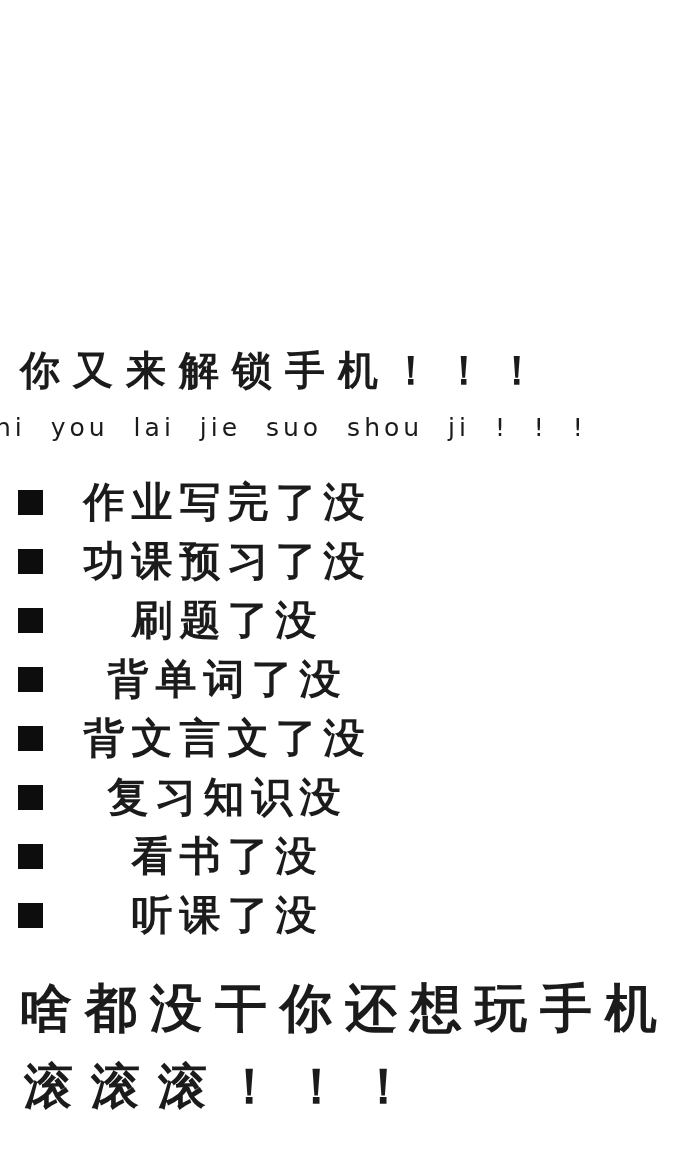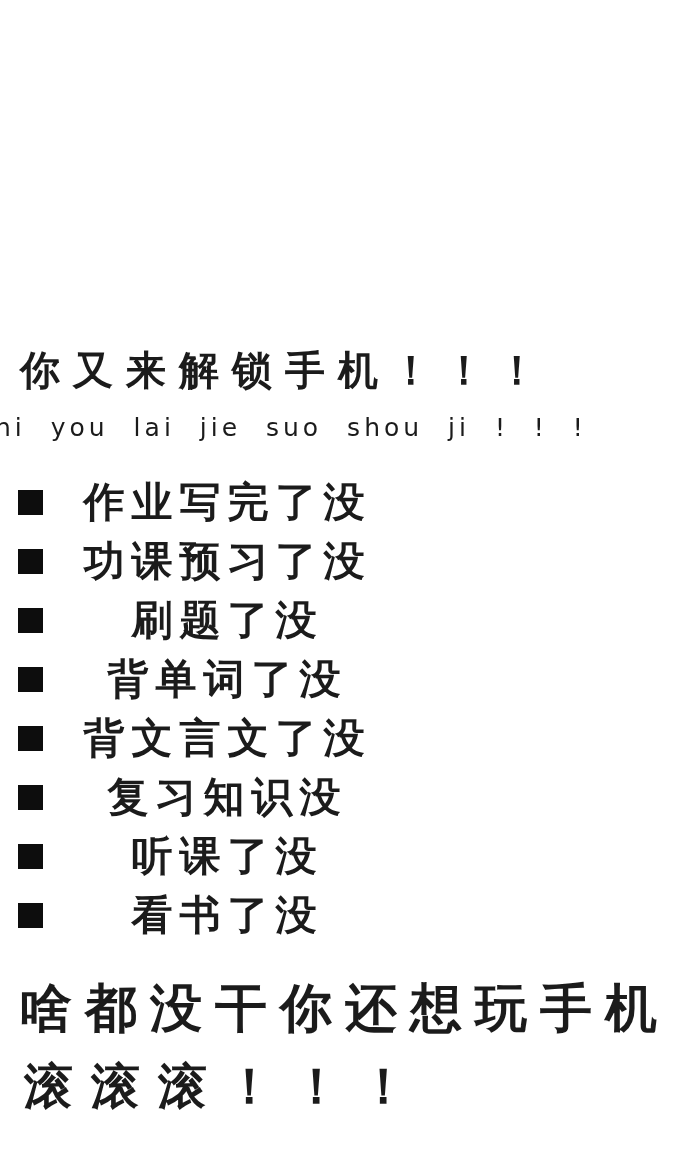--- a/index.html
+++ b/index.html
@@ -121,25 +121,25 @@
     <li class="row">
       <span class="box"></span>
       <span class="row-label">背文言文了没</span>
     </li>
     <li class="row">
       <span class="box"></span>
       <span class="row-label">复习知识没</span>
     </li>
     <li class="row">
       <span class="box"></span>
-      <span class="row-label">听课了没</span>
+      <span class="row-label">看书了没</span>
     </li>
     <li class="row">
       <span class="box"></span>
-      <span class="row-label">看书了没</span>
+      <span class="row-label">听课了没</span>
     </li>
   </ul>
 
   <div class="warning">啥都没干你还想玩手机</div>
 
   <div class="shout">滚滚滚！！！</div>
 
 </div>
 
 </body></html>

